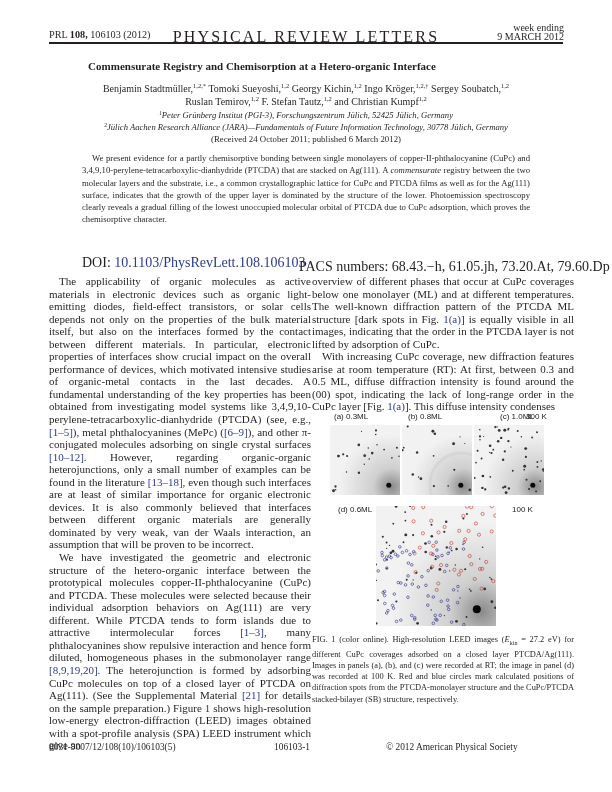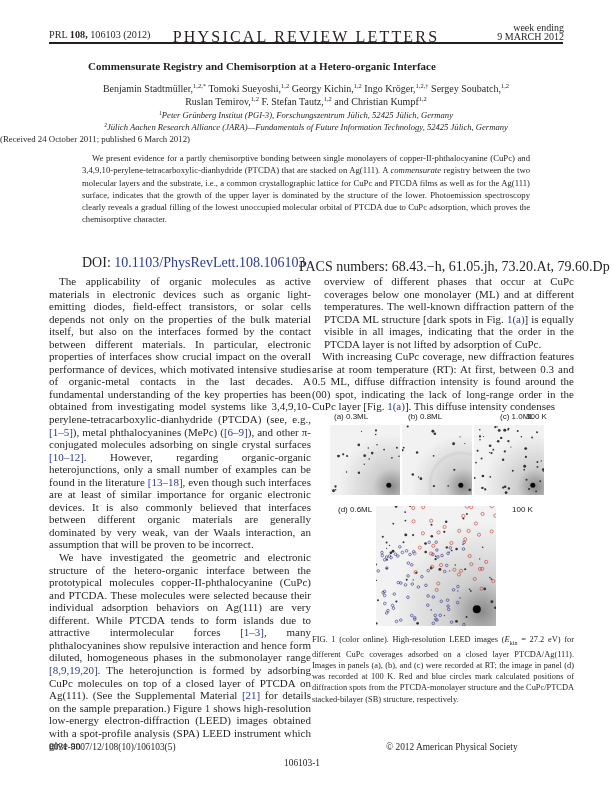--- a/index.html
+++ b/index.html
@@ -9,28 +9,28 @@
   .hdr-left { left: 49px; top: 29px; font-size: 10.2px; }
   .hdr-left b { font-weight: bold; }
   .hdr-center { left: 0; width: 612px; top: 28px; text-align: center; font-size: 16px; letter-spacing: 2.2px; }
   .hdr-right { right: 48px; top: 23px; text-align: right; font-size: 10px; line-height: 9.2px; }
   .hdr-rule { left: 49px; width: 514px; top: 42px; height: 1.5px; background: #231f20; }
   .title { left: 16px; width: 492px; top: 60px; text-align: center; font-weight: bold; font-size: 11px; }
   .authors { left: 60px; width: 492px; top: 82px; text-align: center; font-size: 10px; line-height: 13px; }
   .authors sup { font-size: 6.5px; vertical-align: 4px; line-height: 0; }
   .aff { left: 40px; width: 532px; text-align: center; font-style: italic; font-size: 8.6px; }
   .aff sup { font-size: 5.6px; vertical-align: 3px; font-style: normal; }
-  .received { left: 0; width: 612px; top: 134px; font-size: 8.8px; }
+  .received { left: 0; width: 612px; top: 134px; text-align: center; font-size: 8.8px; }
   .abstract { left: 82px; width: 448px; top: 152px; font-size: 8.7px; line-height: 12.3px; text-align: justify; text-indent: 10px; }
   .doi-line { left: 82px; width: 448px; top: 239px; font-size: 14px; margin-top: 16px; }
   .doi-line .link { color: #2b3a8f; }
   .pacs { position: absolute; left: 217px; top: 4px; white-space: nowrap; }
   .col { font-size: 11px; line-height: 12.55px; text-align: justify; width: 262px; }
   .col p { margin: 0; text-indent: 10px; }
-  .col p.noind { text-indent: 0; margin-left: 12px; }
+  .col p.noind { text-indent: 0; }
   .ref { color: #2b3a8f; }
   .col-left { left: 49px; top: 275px; }
   .col-right { left: 312px; top: 275px; }
   .figure { left: 330px; top: 412px; width: 250px; height: 215px; }
   .panel-label { font-family: "Liberation Sans", "DejaVu Sans", sans-serif; font-size: 8px; position: absolute; color: #222; }
   .panel { position: absolute; background: #e9e9e9; overflow: hidden; }
   .caption { left: 312px; top: 634px; width: 262px; font-size: 8.4px; line-height: 11.2px; text-align: justify; }
   .footer { top: 742px; font-size: 9.4px; }
 </style>
 </head>
@@ -58,21 +58,21 @@
   <span><span>Sergey Soubatch,</span><sup>1,2</sup></span><br>
   <span><span>Ruslan Temirov,</span><sup>1,2</sup></span>
   <span><span>F. Stefan Tautz,</span><sup>1,2</sup></span>
   <span><span>and Christian Kumpf</span><sup>1,2</sup></span>
 </div>
 
 <div class="abs aff" style="top:110px;">
   <sup>1</sup><span>Peter Grünberg Institut (PGI-3), Forschungszentrum Jülich, 52425 Jülich, Germany</span>
 </div>
 <div class="abs aff" style="top:122px;">
-  <sup>2</sup><span>Jülich Aachen Research Alliance (JARA)—Fundamentals of Future Information Technology, 52425 Jülich, Germany</span>
+  <sup>2</sup><span>Jülich Aachen Research Alliance (JARA)—Fundamentals of Future Information Technology, 30778 Jülich, Germany</span>
 </div>
 <div class="abs received">(Received 24 October 2011; published 6 March 2012)</div>
 
 <div class="abs abstract">
   <span>We present evidence for a partly chemisorptive bonding between single monolayers of copper-II-phthalocyanine (CuPc) and 3,4,9,10-perylene-tetracarboxylic-dianhydride (PTCDA) that are stacked on Ag(111). A </span><i>commensurate</i><span> registry between the two molecular layers and the substrate, i.e., a common crystallographic lattice for CuPc and PTCDA films as well as for the Ag(111) surface, indicates that the growth of the upper layer is dominated by the structure of the lower. Photoemission spectroscopy clearly reveals a gradual filling of the lowest unoccupied molecular orbital of PTCDA due to CuPc adsorption, which proves the chemisorptive character.</span>
 </div>
 
 <div class="abs doi-line">
   <span>DOI:</span>
   <span class="link">10.1103/PhysRevLett.108.106103</span>
@@ -411,14 +411,14 @@
         <circle cx="77.6" cy="83.8" r="1.3" fill="none" stroke="#2c2c8a" stroke-width="0.6"></circle>
         <circle cx="100.8" cy="103.2" r="4" fill="#050505"></circle>
       </svg></div>
 </div>
 
 <div class="abs caption">
   <span>FIG. 1 (color online).   High-resolution LEED images (</span><i>E</i><sub style="font-size:6px;">kin</sub><span> = 27.2 eV) for different CuPc coverages adsorbed on a closed layer PTCDA/Ag(111). Images in panels (a), (b), and (c) were recorded at RT; the image in panel (d) was recorded at 100 K. Red and blue circles mark calculated positions of diffraction spots from the PTCDA-monolayer structure and the CuPc/PTCDA stacked-bilayer (SB) structure, respectively.</span>
 </div>
 
 <div class="abs footer" style="left:49px;">0031-9007/12/108(10)/106103(5)</div>
-<div class="abs footer" style="left:284px;margin-top:16px;">106103-1</div>
+<div class="abs footer" style="left:274px;">106103-1</div>
 <div class="abs footer" style="left:386px;">© 2012 American Physical Society</div>
 
 </body></html>

